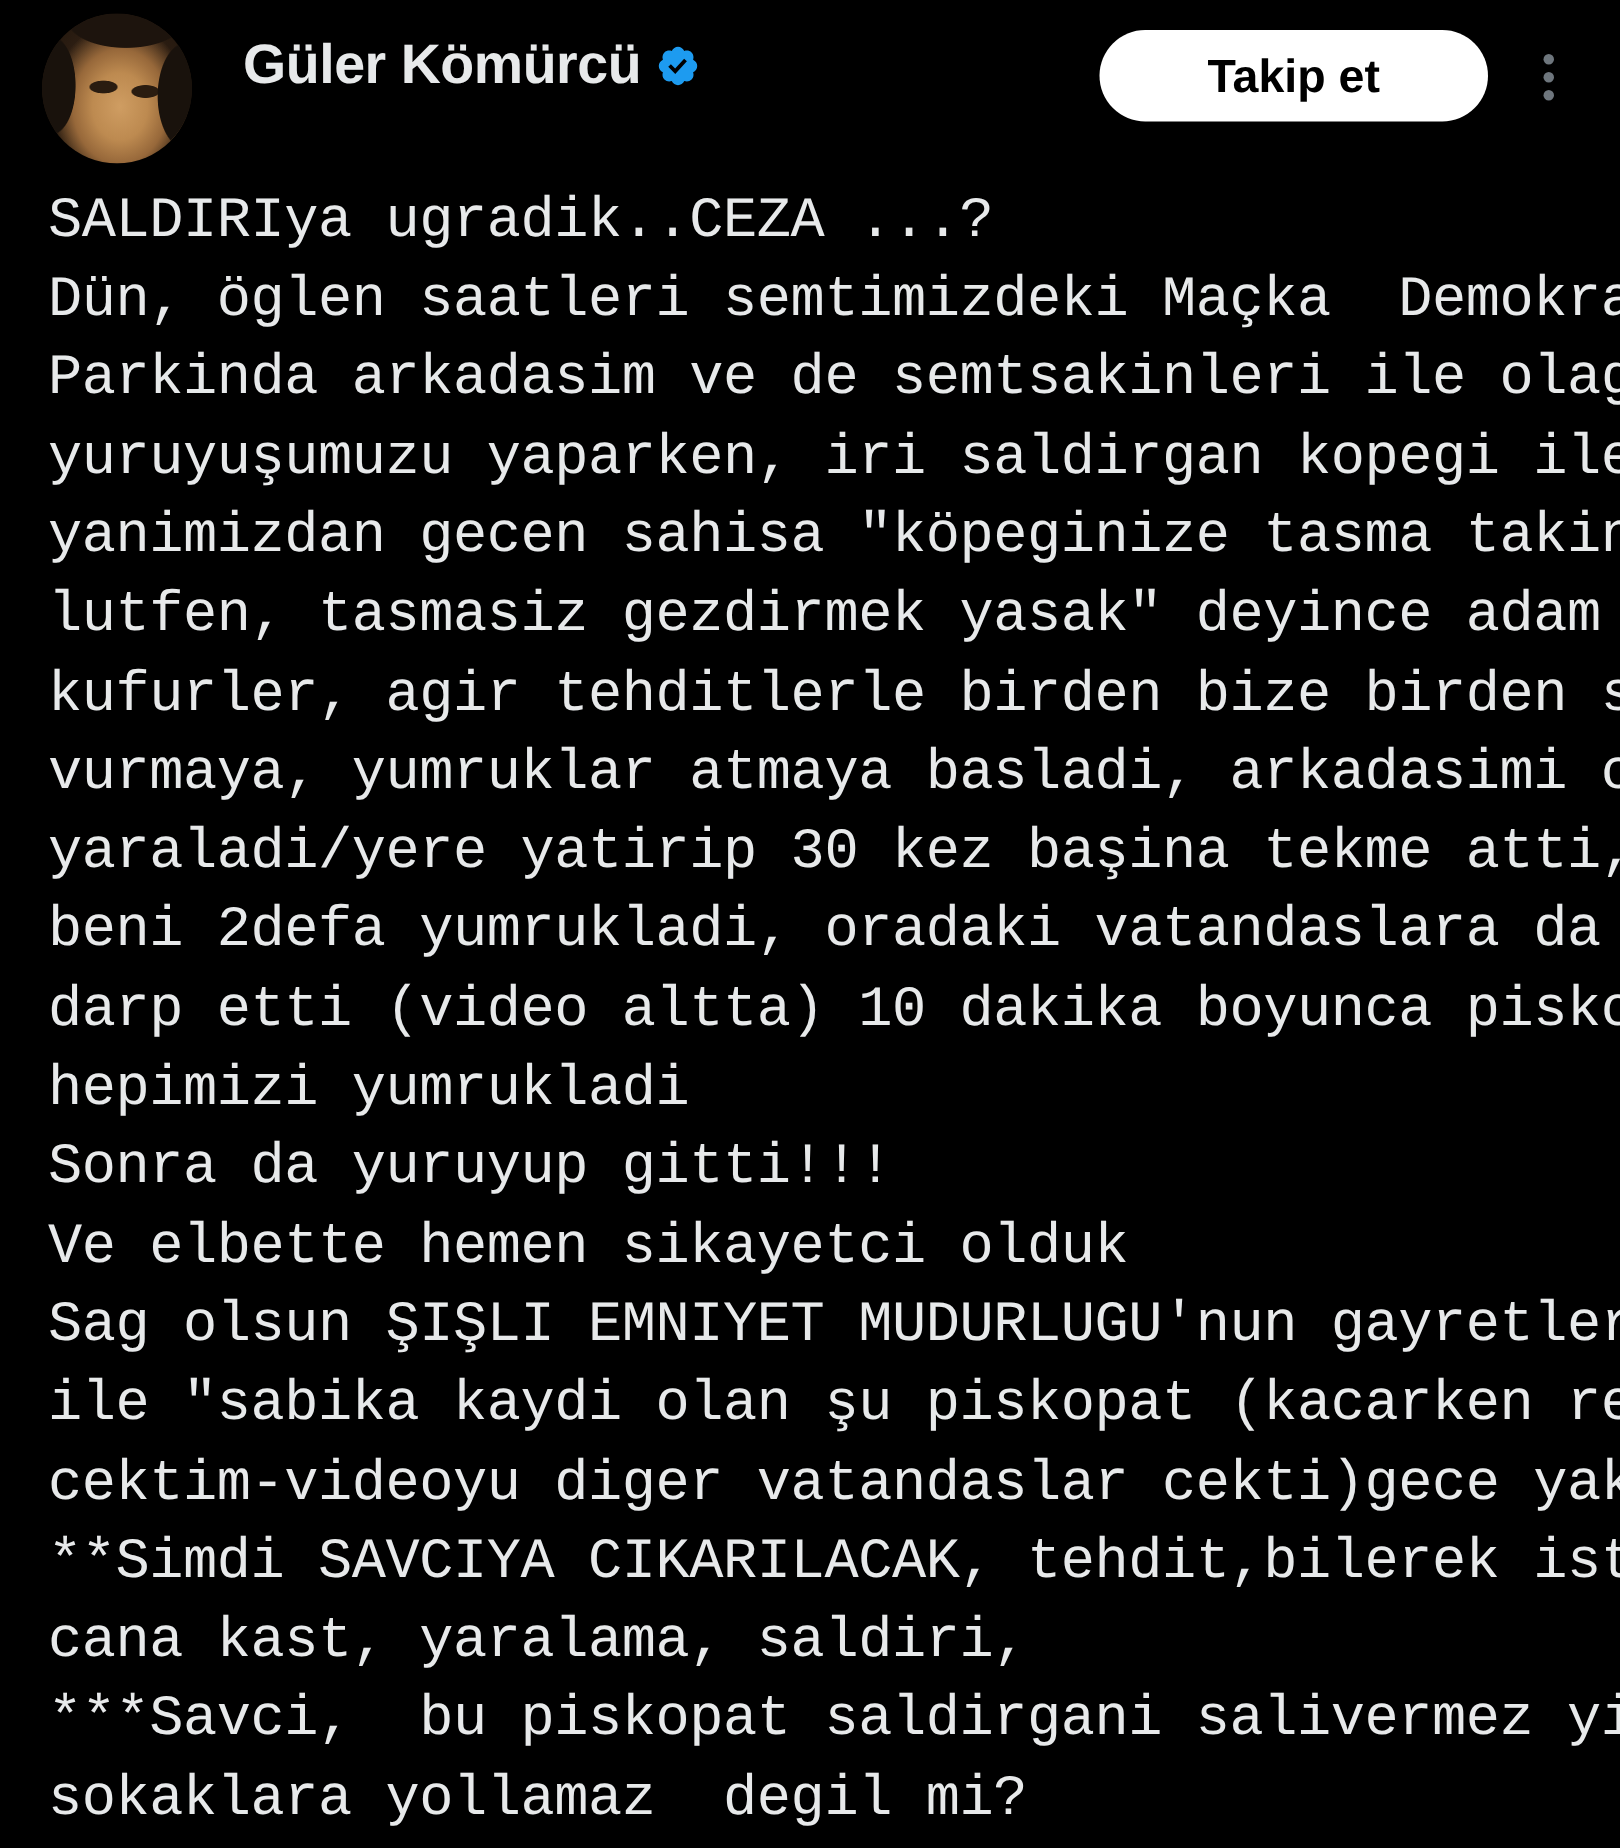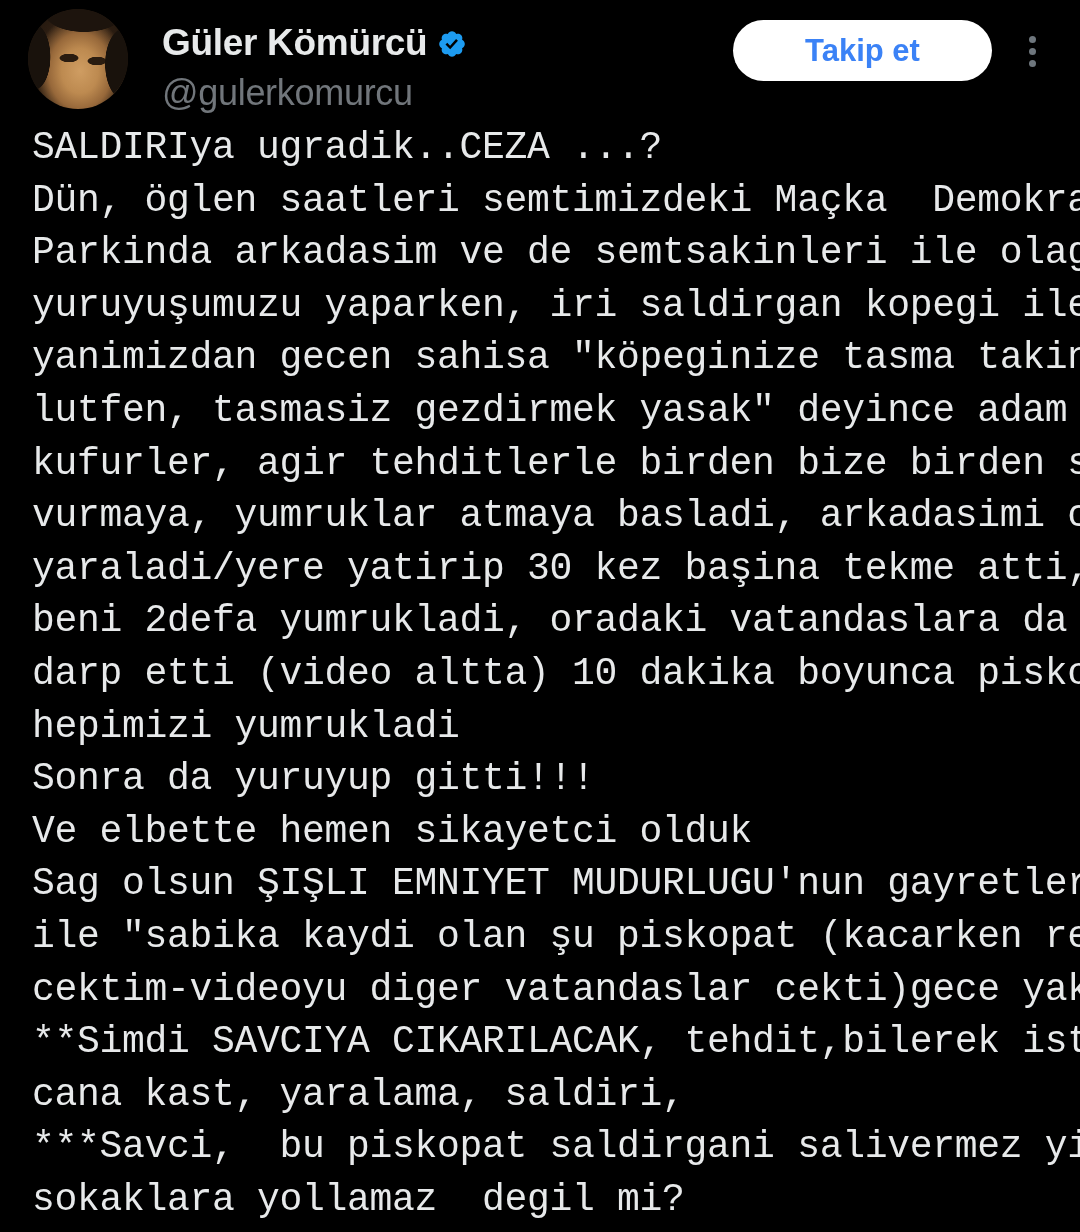--- a/index.html
+++ b/index.html
@@ -74,21 +74,21 @@
   }
   .follow-button {
     position: absolute;
     left: 733px;
     top: 20px;
     width: 259px;
     height: 61px;
     border: none;
     border-radius: 31px;
     background: #ffffff;
-    color: #3b82f6;
+    color: #000000;
     font-family: "Liberation Sans", "DejaVu Sans", sans-serif;
     font-size: 31px;
     font-weight: 700;
     cursor: pointer;
   }
   .more-menu {
     position: absolute;
     left: 1024px;
     top: 36px;
     width: 16px;
@@ -127,21 +127,20 @@
 
   <div class="avatar"></div>
 
   <div class="id-block">
     <div class="name-row">
       <span class="display-name">Güler Kömürcü</span>
       <svg class="badge" viewBox="0 0 24 24">
         <path fill="#1d9bf0" d="M22.25 12c0-1.43-.88-2.67-2.19-3.34.46-1.39.2-2.9-.81-3.91s-2.52-1.27-3.91-.81c-.66-1.31-1.91-2.19-3.34-2.19s-2.67.88-3.33 2.19c-1.4-.46-2.91-.2-3.92.81s-1.26 2.52-.8 3.91c-1.31.67-2.2 1.91-2.2 3.34s.89 2.67 2.2 3.34c-.46 1.39-.21 2.9.8 3.91s2.52 1.26 3.91.81c.67 1.31 1.91 2.19 3.34 2.19s2.68-.88 3.34-2.19c1.39.45 2.9.2 3.91-.81s1.27-2.52.81-3.91c1.31-.67 2.19-1.91 2.19-3.34zm-11.71 4.2L6.8 12.46l1.41-1.42 2.26 2.26 4.8-5.23 1.47 1.36-6.2 6.77z"></path>
       </svg>
     </div>
-    <div class="handle">@gulerkomurcu</div>
   </div>
 
   <button class="follow-button">Takip et</button>
 
   <div class="more-menu">
     <i></i>
     <i></i>
     <i></i>
   </div>
 

